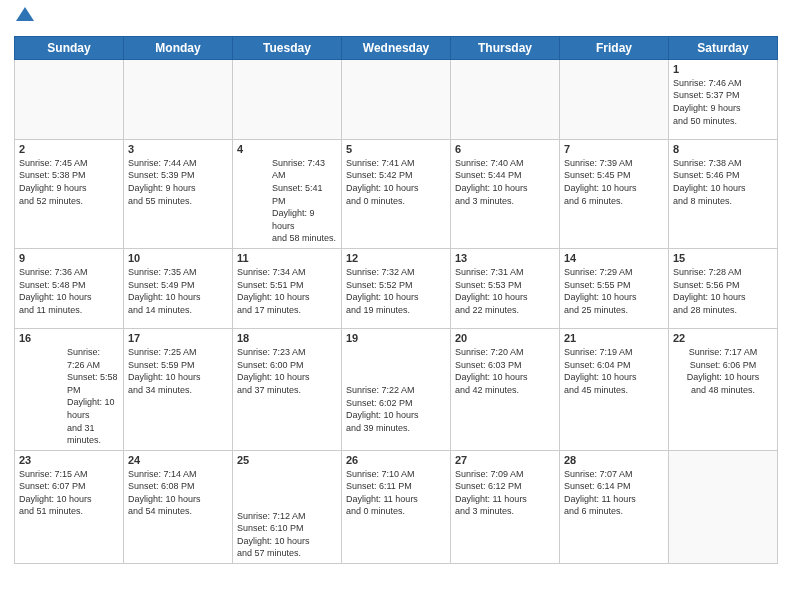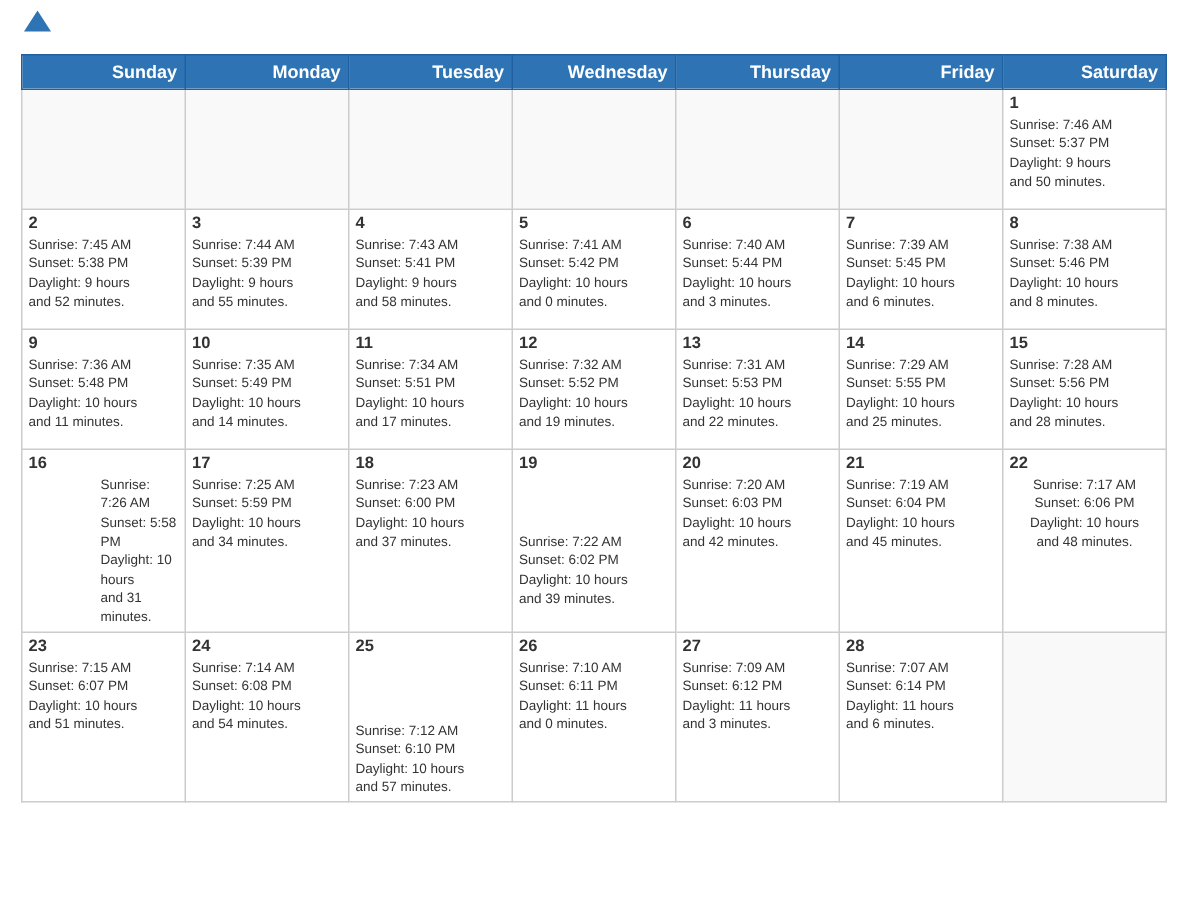--- a/index.html
+++ b/index.html
@@ -56,21 +56,21 @@
       width: 100%;
       border-collapse: collapse;
       border: 1px solid #ccc;
     }
     .calendar th {
       background-color: #2e74b5;
       color: #fff;
       font-size: 12px;
       font-weight: bold;
       padding: 4px 5px;
-      text-align: right;
+      text-align: center;
       border: 1px solid #2060a0;
     }
     .calendar td {
       vertical-align: top;
       border: 1px solid #ccc;
       padding: 3px 4px;
       font-size: 9.5px;
       color: #333;
       width: calc(100% / 7);
       height: 80px;
@@ -152,21 +152,21 @@
           </td>
           <td>
             <span class="day-number">3</span>
             <div class="day-info" style="white-space: pre-line;">Sunrise: 7:44 AM
 Sunset: 5:39 PM
 Daylight: 9 hours
 and 55 minutes.</div>
           </td>
           <td>
             <span class="day-number">4</span>
-            <div class="day-info" style="white-space: pre-line;">Sunrise: 7:43 AM
+            <div class="day-info" style="white-space: pre-line; margin-left: 35px;">Sunrise: 7:43 AM
 Sunset: 5:41 PM
 Daylight: 9 hours
 and 58 minutes.</div>
           </td>
           <td>
             <span class="day-number">5</span>
             <div class="day-info" style="white-space: pre-line;">Sunrise: 7:41 AM
 Sunset: 5:42 PM
 Daylight: 10 hours
 and 0 minutes.</div>

